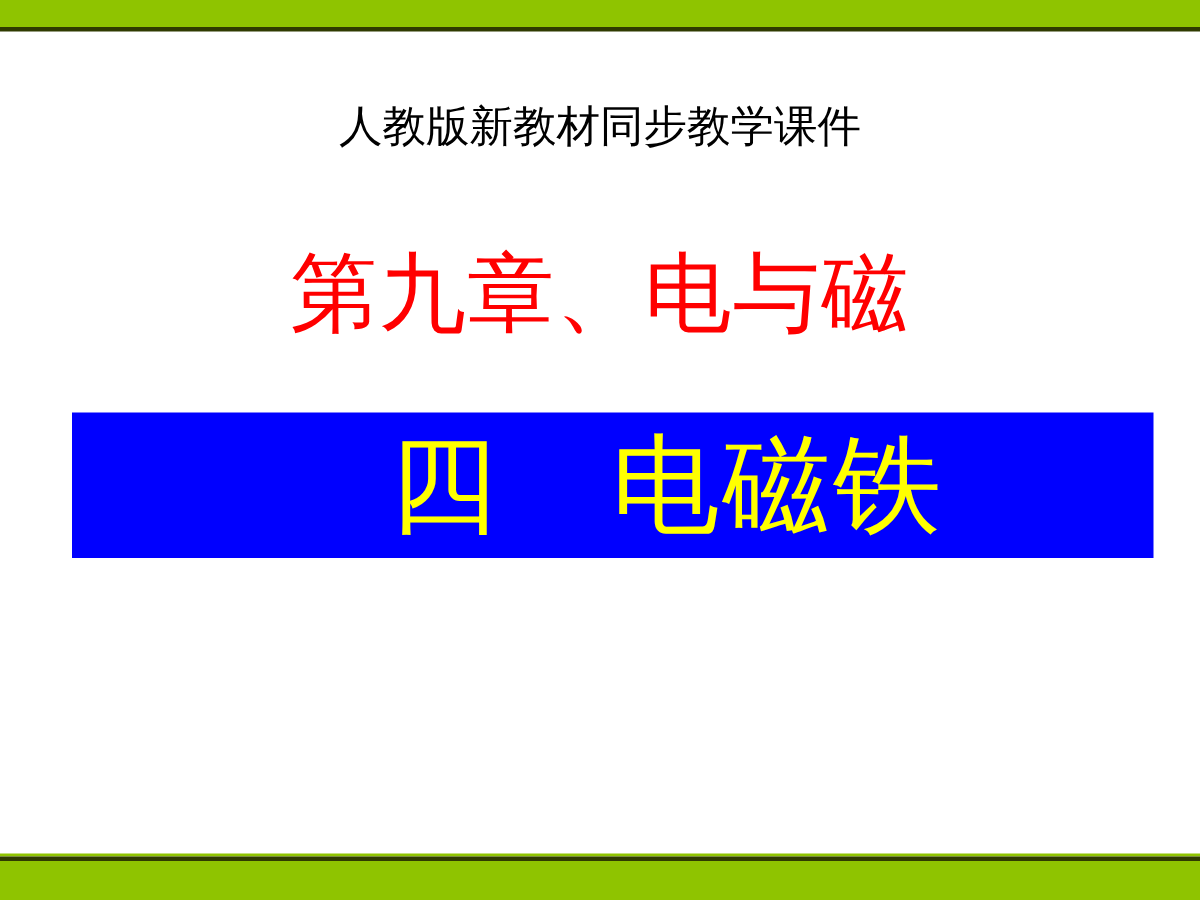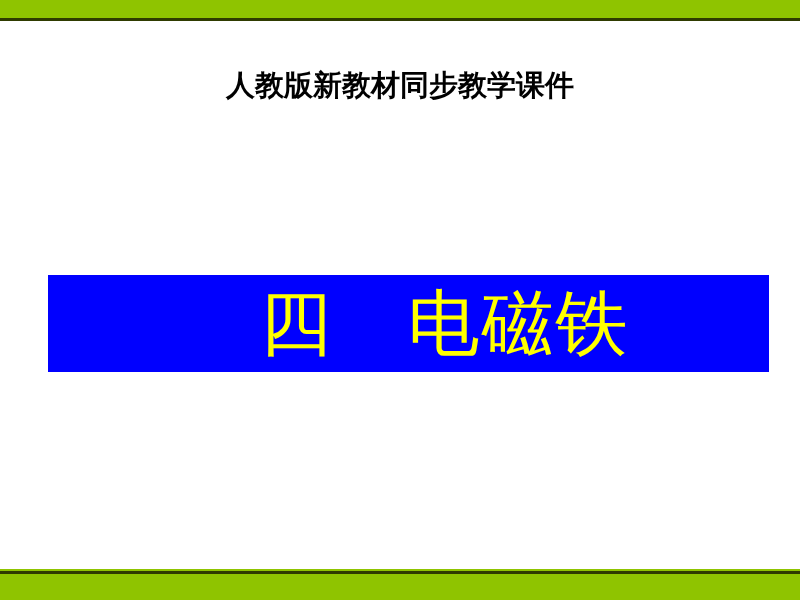--- a/index.html
+++ b/index.html
@@ -58,21 +58,21 @@
 
   
   .course-line {
     position: absolute;
     left: 0;
     top: 66px;
     width: 800px;
     text-align: center;
     color: #000000;
     font-size: 29px;
-    font-weight: bold;
+    font-weight: normal;
     line-height: 38px;
     letter-spacing: 0px;
     white-space: nowrap;
   }
 
   .chapter-line {
     position: absolute;
     left: 0;
     top: 160px;
     width: 800px;
@@ -113,20 +113,21 @@
 </head>
 <body>
 
 <div class="slide">
 
   <div class="band band-top"></div>
   <div class="band band-top-rule"></div>
 
   <div class="course-line">人教版新教材同步教学课件</div>
 
+  <div class="chapter-line">第九章、电与磁</div>
 
   <div class="title-banner">
     <div class="title-banner-text">四　电磁铁</div>
   </div>
 
   <div class="band band-bottom-hairline"></div>
   <div class="band band-bottom-rule"></div>
   <div class="band band-bottom"></div>
 
 </div>

